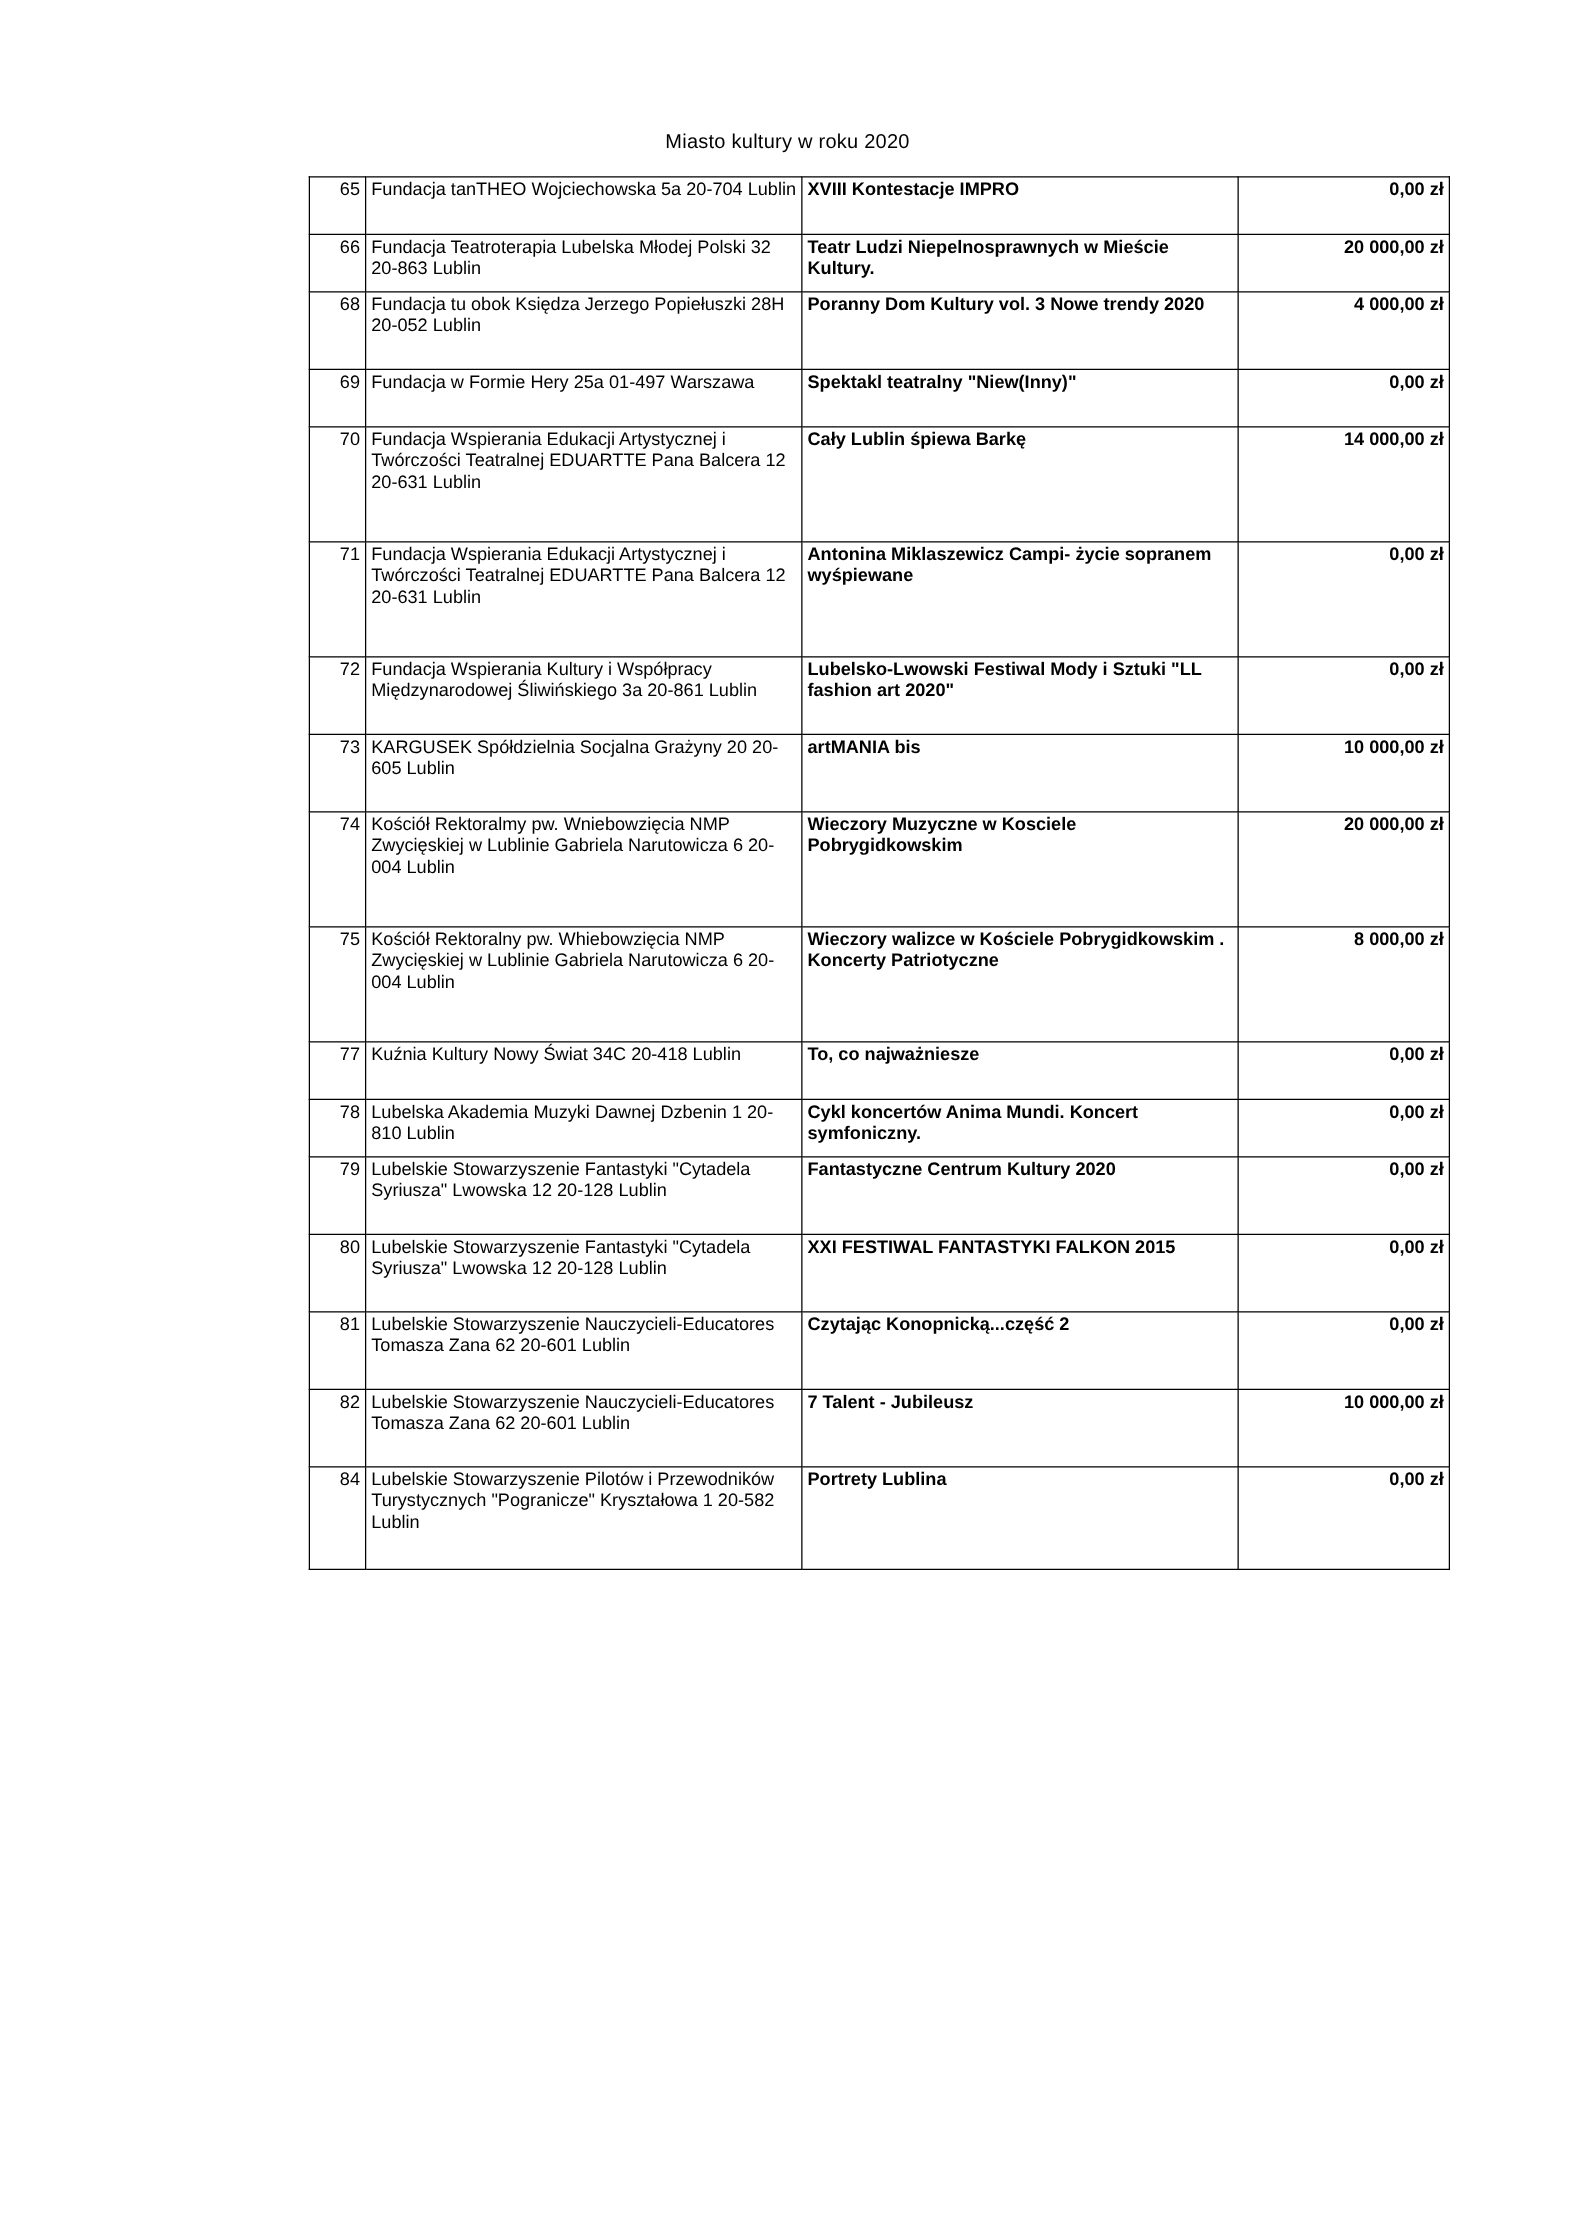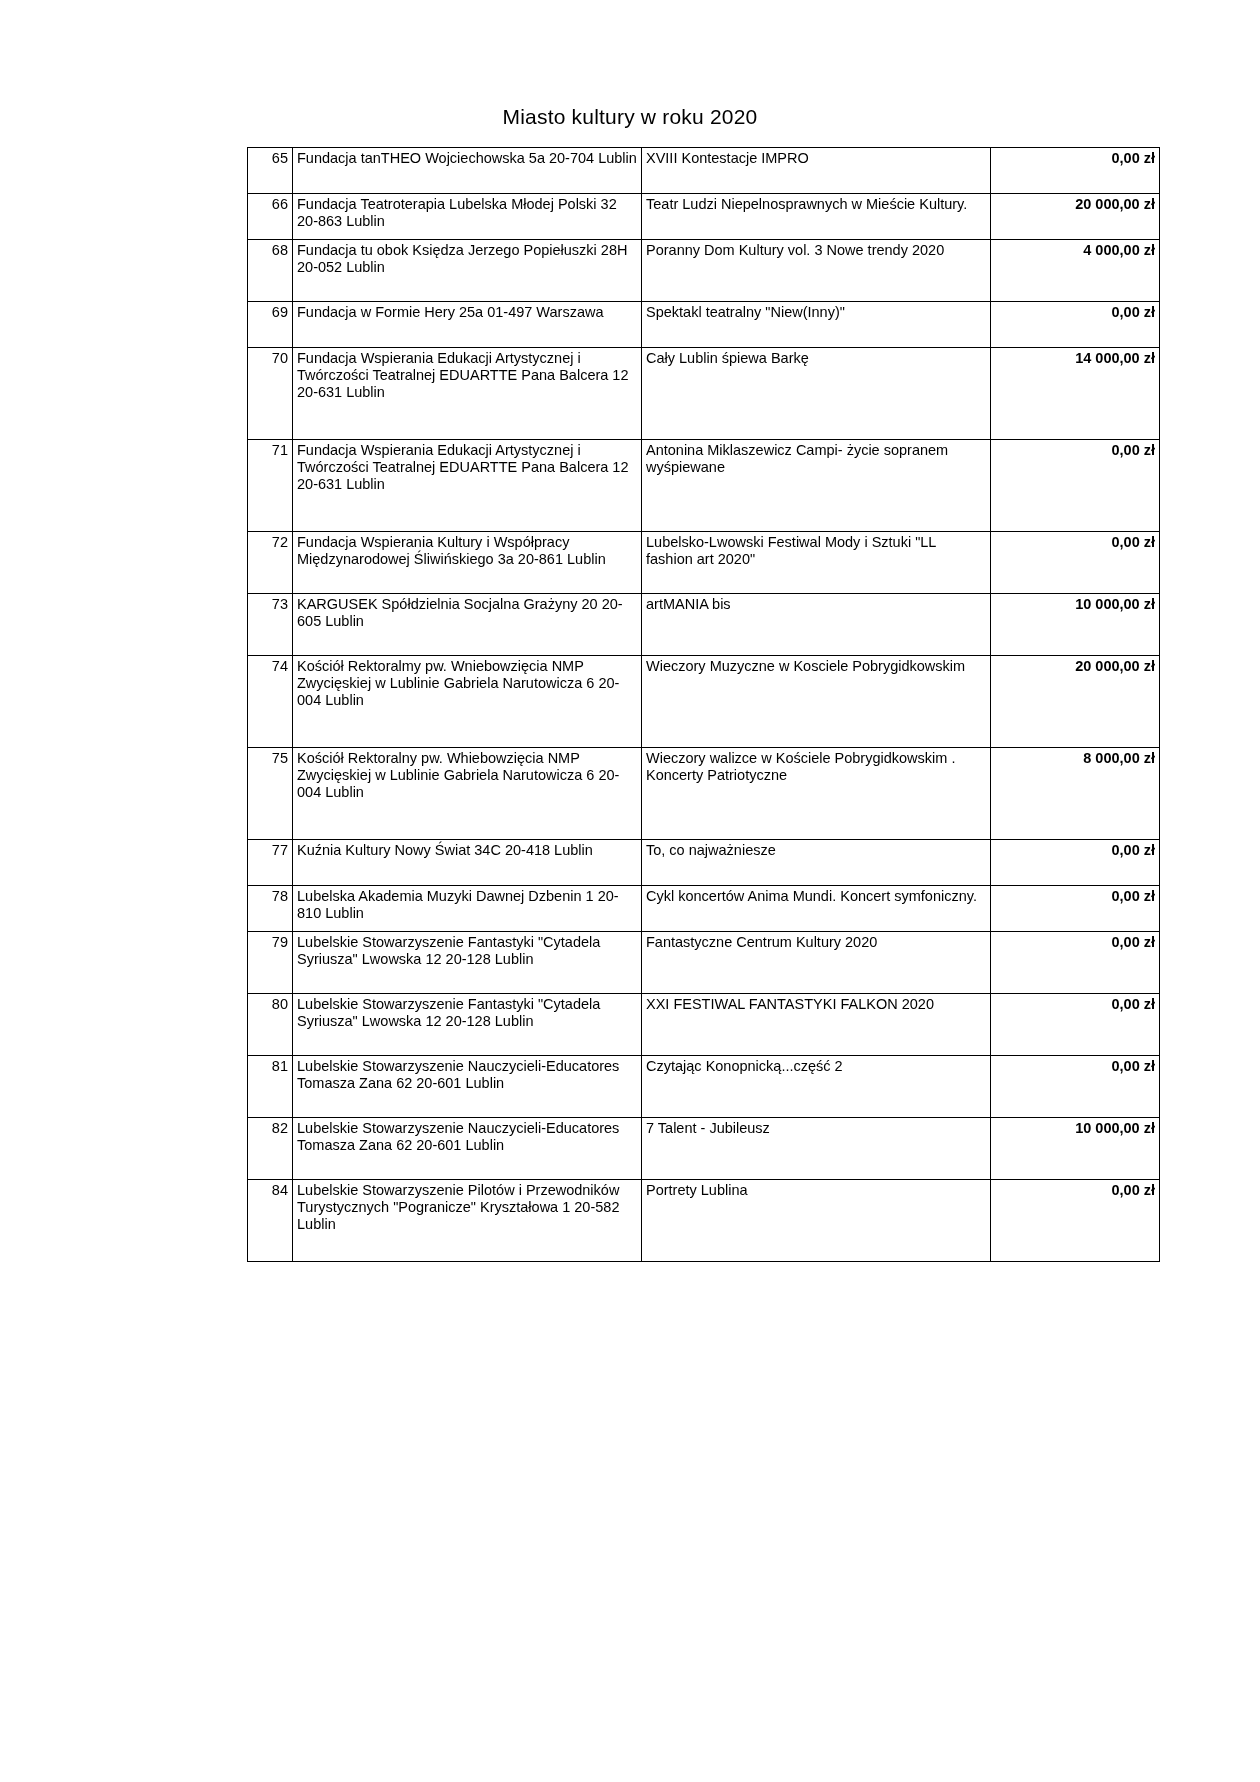--- a/index.html
+++ b/index.html
@@ -16,21 +16,21 @@
   }
   .page {
     width: 1260px;
     height: 1782px;
     box-sizing: border-box;
     padding: 0;
     position: relative;
   }
   .doc-title {
     text-align: center;
-    font-size: 21px;
+    font-size: 16px;
     margin-top: 105px;
     margin-bottom: 18px;
     letter-spacing: 0.2px;
   }
   .table-wrap {
     margin: 0 auto;
     width: 884px;
     padding-left: 118px;
     box-sizing: content-box;
   }
@@ -53,21 +53,21 @@
     vertical-align: bottom;
     padding-right: 3px;
     white-space: nowrap;
   }
   td.col-org {
     width: 340px;
     vertical-align: top;
   }
   td.col-task {
     width: 340px;
-    font-weight: normal;
+    font-weight: bold;
     vertical-align: top;
     margin-top: 16px;
   }
   td.col-amount {
     width: 160px;
     text-align: right;
     font-weight: bold;
     vertical-align: bottom;
     padding-right: 8px;
     white-space: nowrap;
@@ -157,21 +157,21 @@
           </tr>
           <tr style="height: 62px;">
             <td class="col-num">79</td>
             <td class="col-org">Lubelskie Stowarzyszenie Fantastyki "Cytadela Syriusza" Lwowska  12 20-128 Lublin</td>
             <td class="col-task">Fantastyczne Centrum Kultury 2020</td>
             <td class="col-amount">0,00 zł</td>
           </tr>
           <tr style="height: 62px;">
             <td class="col-num">80</td>
             <td class="col-org">Lubelskie Stowarzyszenie Fantastyki "Cytadela Syriusza" Lwowska 12 20-128 Lublin</td>
-            <td class="col-task">XXI FESTIWAL FANTASTYKI FALKON 2020</td>
+            <td class="col-task">XXI FESTIWAL FANTASTYKI FALKON 2015</td>
             <td class="col-amount">0,00 zł</td>
           </tr>
           <tr style="height: 62px;">
             <td class="col-num">81</td>
             <td class="col-org">Lubelskie Stowarzyszenie Nauczycieli-Educatores Tomasza Zana  62 20-601 Lublin</td>
             <td class="col-task"> Czytając  Konopnicką...część 2</td>
             <td class="col-amount">0,00 zł</td>
           </tr>
           <tr style="height: 62px;">
             <td class="col-num">82</td>

